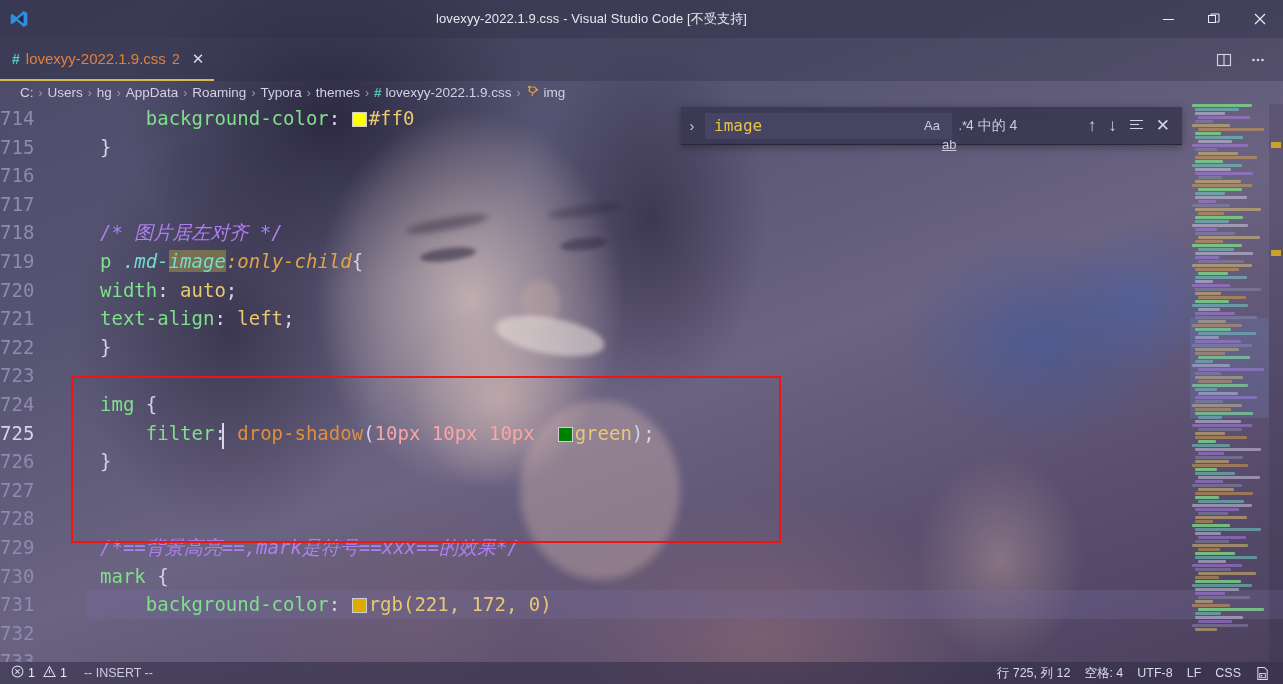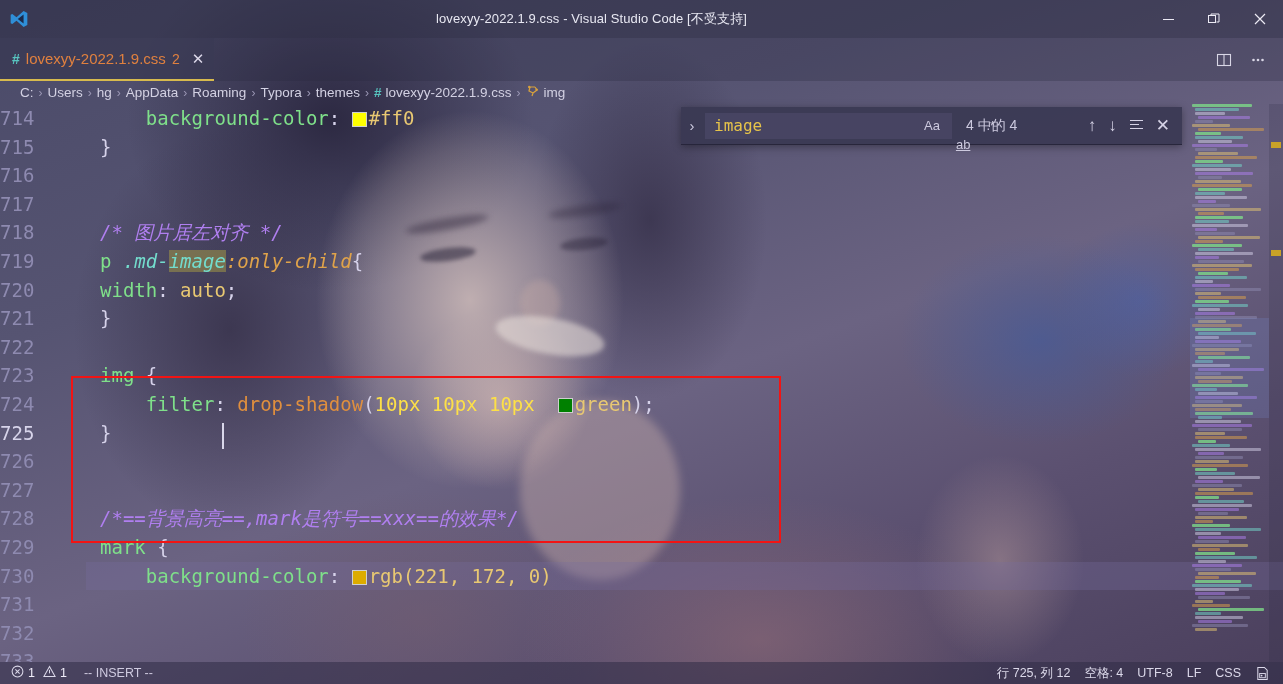--- a/index.html
+++ b/index.html
@@ -132,21 +132,21 @@
   }
   .code-line.active-line { background: rgba(26,24,46,0.42); }
   .tok-prop   { color: #7fe08a; }
   .tok-val    { color: #e8c872; }
   .tok-punct  { color: #d6d2ea; }
   .tok-comment{ color: #b07ff0; font-style: italic; }
   .tok-class  { color: #73dccd; font-style: italic; }
   .tok-pseudo { color: #e0a34a; font-style: italic; }
   .tok-tag    { color: #7fe08a; }
   .tok-fn     { color: #e08f3e; }
-  .tok-num    { color: #fde047; }
+  .tok-num    { color: #fca5a5; }
   .search-hit { background: rgba(160,150,70,0.55); }
   .swatch {
     display: inline-block; width: 15px; height: 15px;
     vertical-align: -2px; border: 1px solid #cfcfcf; margin-right: 2px;
   }
   
   #red-box {
     position: absolute; left: 71px; top: 272px; width: 710px; height: 167px;
     border: 2px solid #f21414; pointer-events: none;
   }
@@ -183,21 +183,21 @@
   #find-toggle { width: 22px; text-align: center; color: #cfcde2; font-size: 15px; }
   #find-input-wrap {
     position: relative; width: 247px; height: 26px; margin-left: 2px;
     background: rgba(72,70,100,0.9); display: flex; align-items: center;
   }
   #find-input {
     flex: 1; background: transparent; border: 0; outline: none;
     color: #e6c34a; font-family: "DejaVu Sans Mono", monospace; font-size: 16px;
     padding-left: 9px;
   }
-  #find-opts { display: flex; align-items: center; gap: 16px; padding-right: 8px; }
+  #find-opts { display: flex; align-items: center; gap: 2px; padding-right: 8px; }
   .find-opt { color: #cdcadf; font-size: 13px; line-height: 1; }
   #opt-word { text-decoration: underline; margin-top: 37px; }
   #match-count {
     color: #cdcadf; font-size: 14px; margin-left: 14px; white-space: nowrap;
   }
   #find-nav { display: flex; align-items: center; gap: 12px; margin-left: auto; padding-right: 12px; }
   .find-nav-btn { color: #d6d3e6; font-size: 17px; line-height: 1; }
 
   
   #statusbar {
@@ -341,20 +341,21 @@
       <div class="code-line"></div>
 
       <div class="code-line"></div>
 
       <div class="code-line"><span class="tok-comment">/* 图片居左对齐 */</span></div>
 
       <div class="code-line"><span class="tok-tag">p</span><span class="tok-punct"> </span><span class="tok-class">.md-</span><span class="tok-class search-hit">image</span><span class="tok-pseudo">:only-child</span><span class="tok-punct">{</span></div>
 
       <div class="code-line"><span class="tok-prop">width</span><span class="tok-punct">: </span><span class="tok-val">auto</span><span class="tok-punct">;</span></div>
 
+      <div class="code-line"><span class="tok-prop">text-align</span><span class="tok-punct">: </span><span class="tok-val">left</span><span class="tok-punct">;</span></div>
 
       <div class="code-line"><span class="tok-punct">}</span></div>
 
       <div class="code-line"></div>
 
       <div class="code-line"><span class="tok-tag">img</span><span class="tok-punct"> {</span></div>
 
 
       <div class="code-line"><span class="tok-prop">    filter</span><span class="tok-punct">: </span><span class="tok-fn">drop-shadow</span><span class="tok-punct">(</span><span class="tok-num">10px 10px 10px </span><span class="tok-punct"> </span><span class="swatch" style="background:#008000"></span><span class="tok-val">green</span><span class="tok-punct">);</span></div>
 

